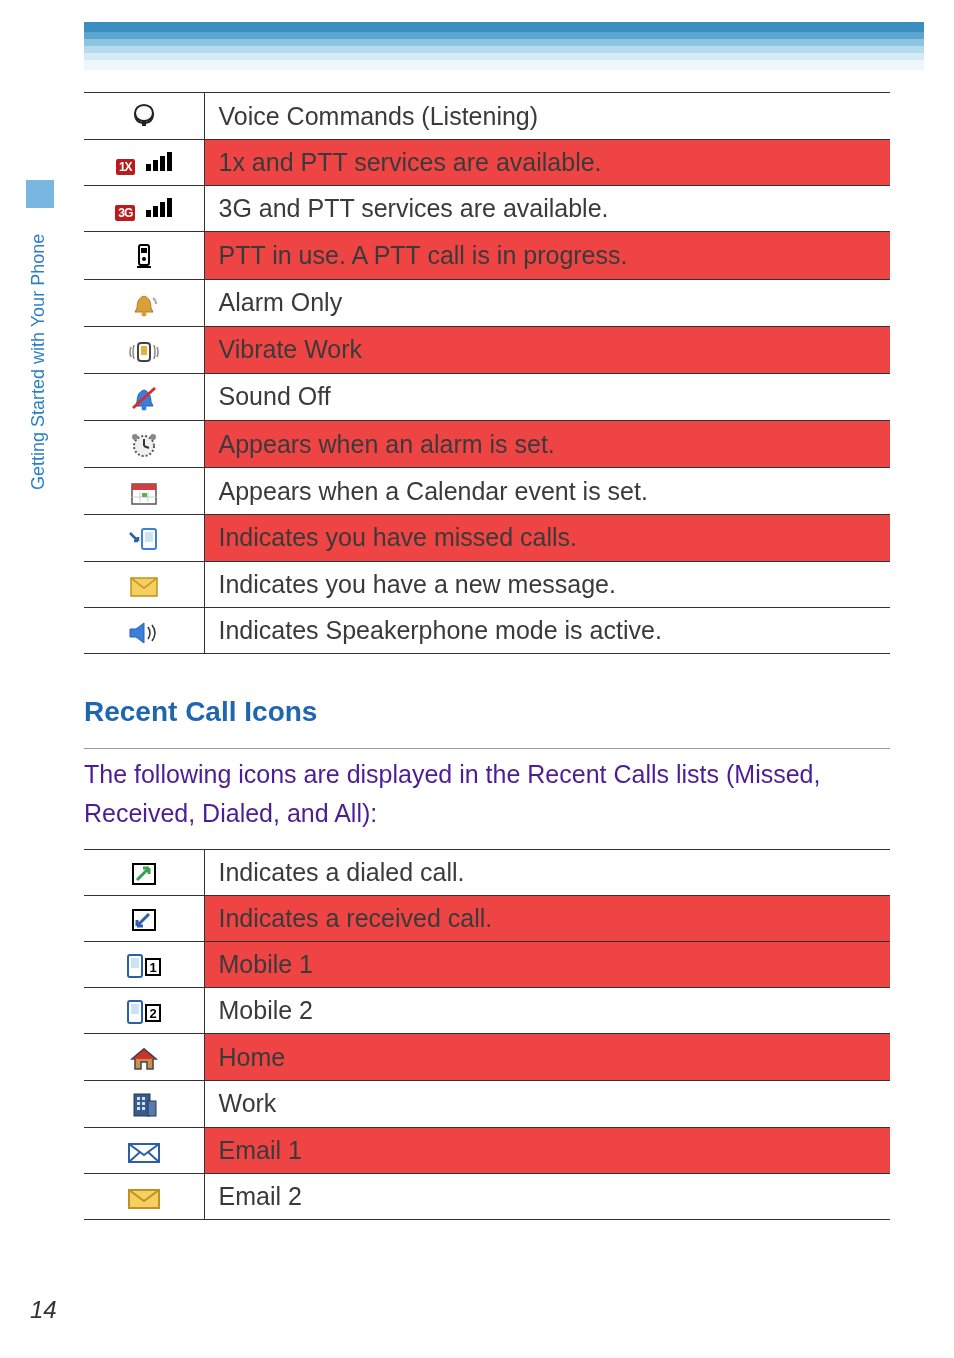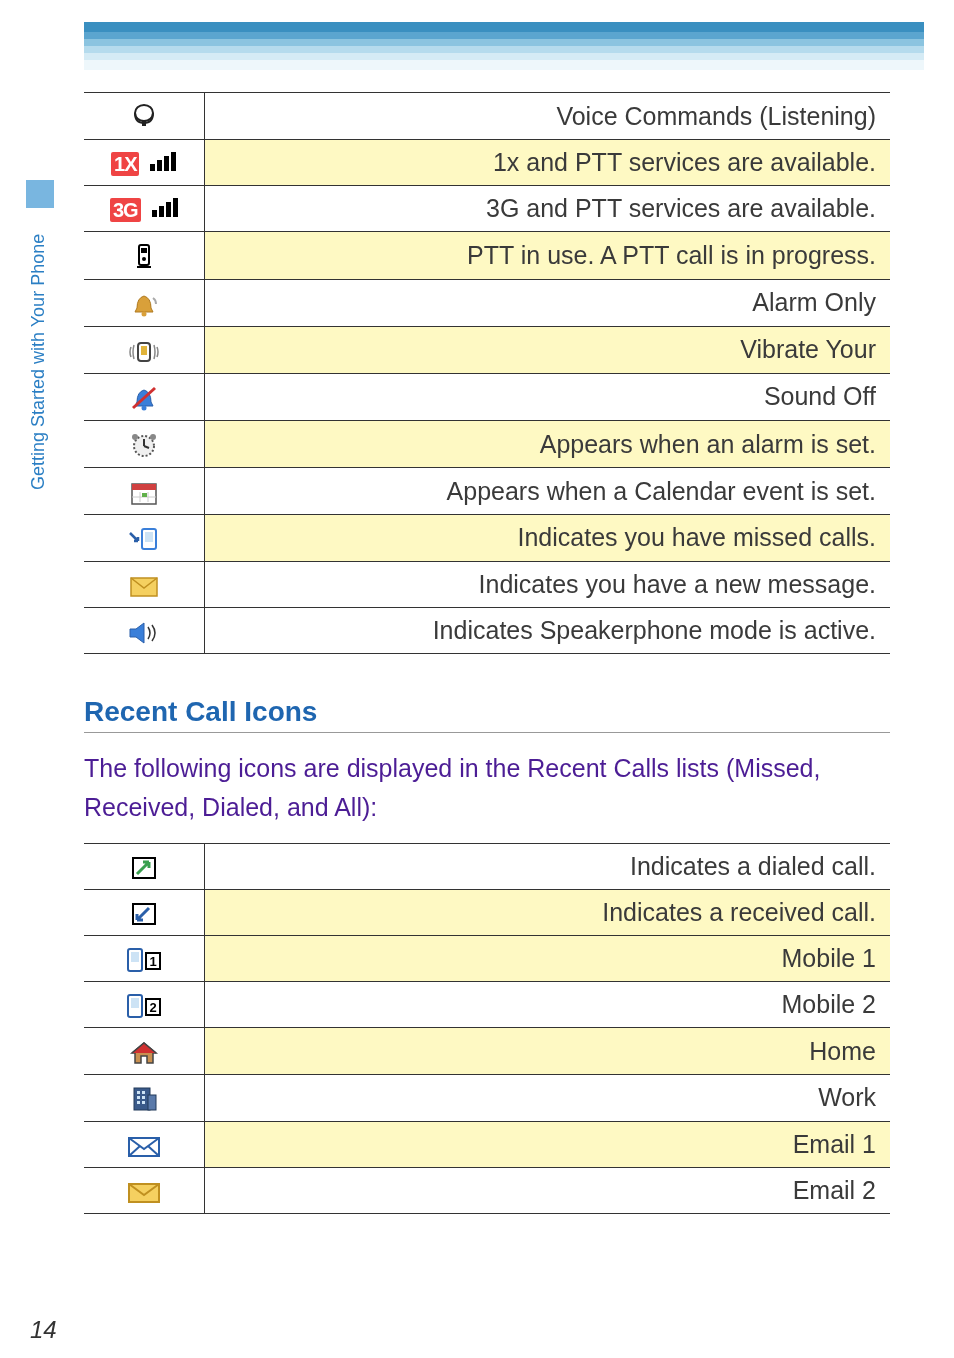--- a/index.html
+++ b/index.html
@@ -57,57 +57,56 @@
     border-collapse: collapse;
     width: 100%;
     font-size: 25px;
     color: #3a3a3a;
   }
   table.icon-table td {
     border-top: 1px solid #333;
     border-bottom: 1px solid #333;
     padding: 8px 14px;
     vertical-align: middle;
-    text-align: right;
   }
   table.icon-table td.icon-cell {
     width: 120px;
     text-align: center;
     border-right: 1px solid #333;
   }
   table.icon-table tr.alt td.desc-cell {
-    background: #fef9c3;
+    background: #ef4444;
   }
   .section-title {
     color: #1f66b0;
     font-size: 28px;
     font-weight: bold;
     margin-top: 42px;
-    margin-bottom: 16px;
+    margin-bottom: 6px;
     border-bottom: 1px solid #999;
-    padding-bottom: 4px;
+    padding-bottom: 20px;
   }
   .section-desc {
     font-size: 25px;
     color: #4c1d95;
     line-height: 1.55;
     margin-bottom: 16px;
   }
   .page-num {
     position: absolute;
     left: 30px;
-    bottom: 14px;
+    bottom: 34px;
     font-style: italic;
     font-size: 24px;
     color: #333;
   }
   svg { display: inline-block; vertical-align: middle; }
   .sig-bars { display: inline-flex; align-items: flex-end; gap: 2px; }
   .sig-bars span { width: 5px; background: #000; display: inline-block; }
-  .sig-label { font-size: 20px; font-weight: bold; background:#ef4444; color:#fff; padding:1px 3px; border-radius:2px; margin-right:11px; letter-spacing:-1px; }
+  .sig-label { font-size: 12px; font-weight: bold; background:#b91c1c; color:#fff; padding:1px 3px; border-radius:2px; margin-right:11px; letter-spacing:-1px; }
 </style>
 </head>
 <body>
 
 <div class="top-band"></div>
 
 <div class="side-tab">
   <div class="side-tab-block"></div>
   <div class="side-tab-text">Getting Started with Your Phone</div>
 </div>
@@ -170,21 +169,21 @@
       <td class="desc-cell">Alarm Only</td>
     </tr>
     <tr class="alt">
       <td class="icon-cell">
         <svg width="34" height="26">
               <rect x="11" y="4" width="12" height="18" rx="3" fill="#fff" stroke="#444" stroke-width="2"></rect>
               <rect x="14" y="7" width="6" height="9" fill="#e1b43a"></rect>
               <path d="M4 8 Q2 13 4 18 M7 6 Q5 13 7 20 M27 6 Q29 13 27 20 M30 8 Q32 13 30 18" stroke="#888" stroke-width="1.5" fill="none"></path>
             </svg>
       </td>
-      <td class="desc-cell">Vibrate Your</td>
+      <td class="desc-cell">Vibrate Work</td>
     </tr>
     <tr>
       <td class="icon-cell">
         <svg width="30" height="28">
               <path d="M15 6 Q8 8 8 18 L6 22 L24 22 L22 18 Q22 8 15 6 Z" fill="#3a7fd9" stroke="#2a5fa9" stroke-width="1"></path>
               <circle cx="15" cy="24" r="2.5" fill="#3a7fd9"></circle>
               <line x1="4" y1="24" x2="26" y2="4" stroke="#d03030" stroke-width="3"></line>
             </svg>
       </td>
       <td class="desc-cell">Sound Off</td>

